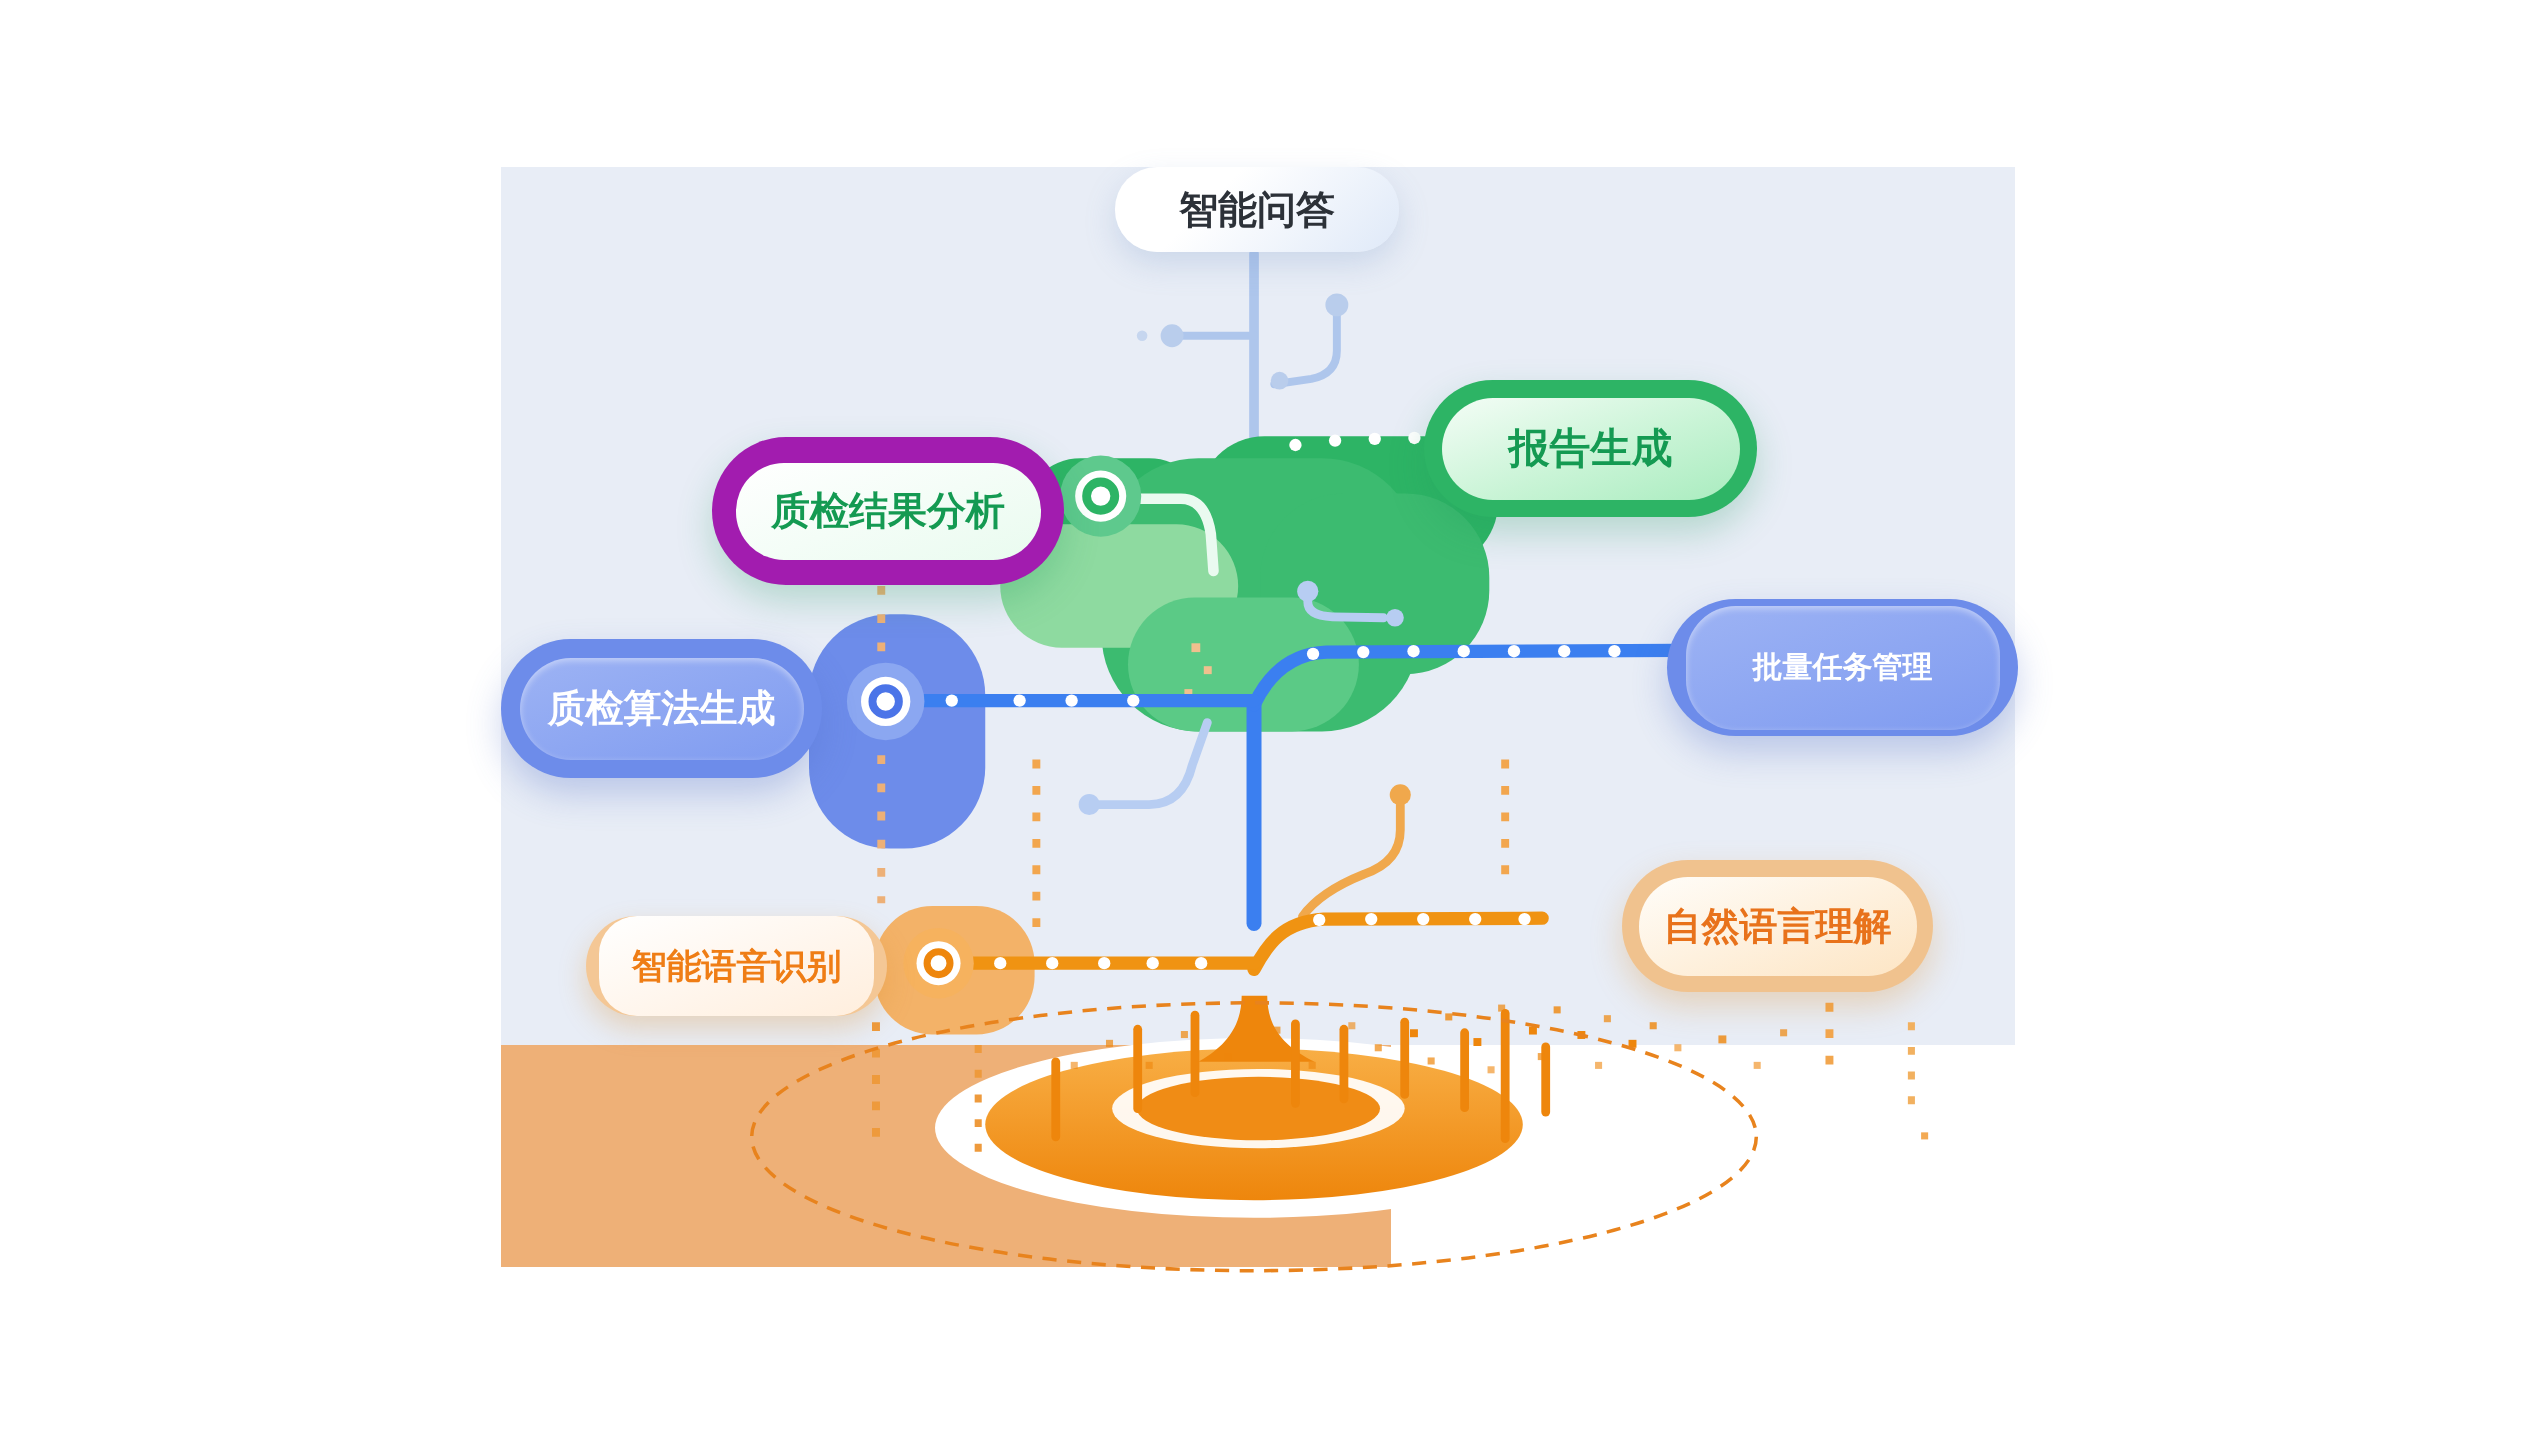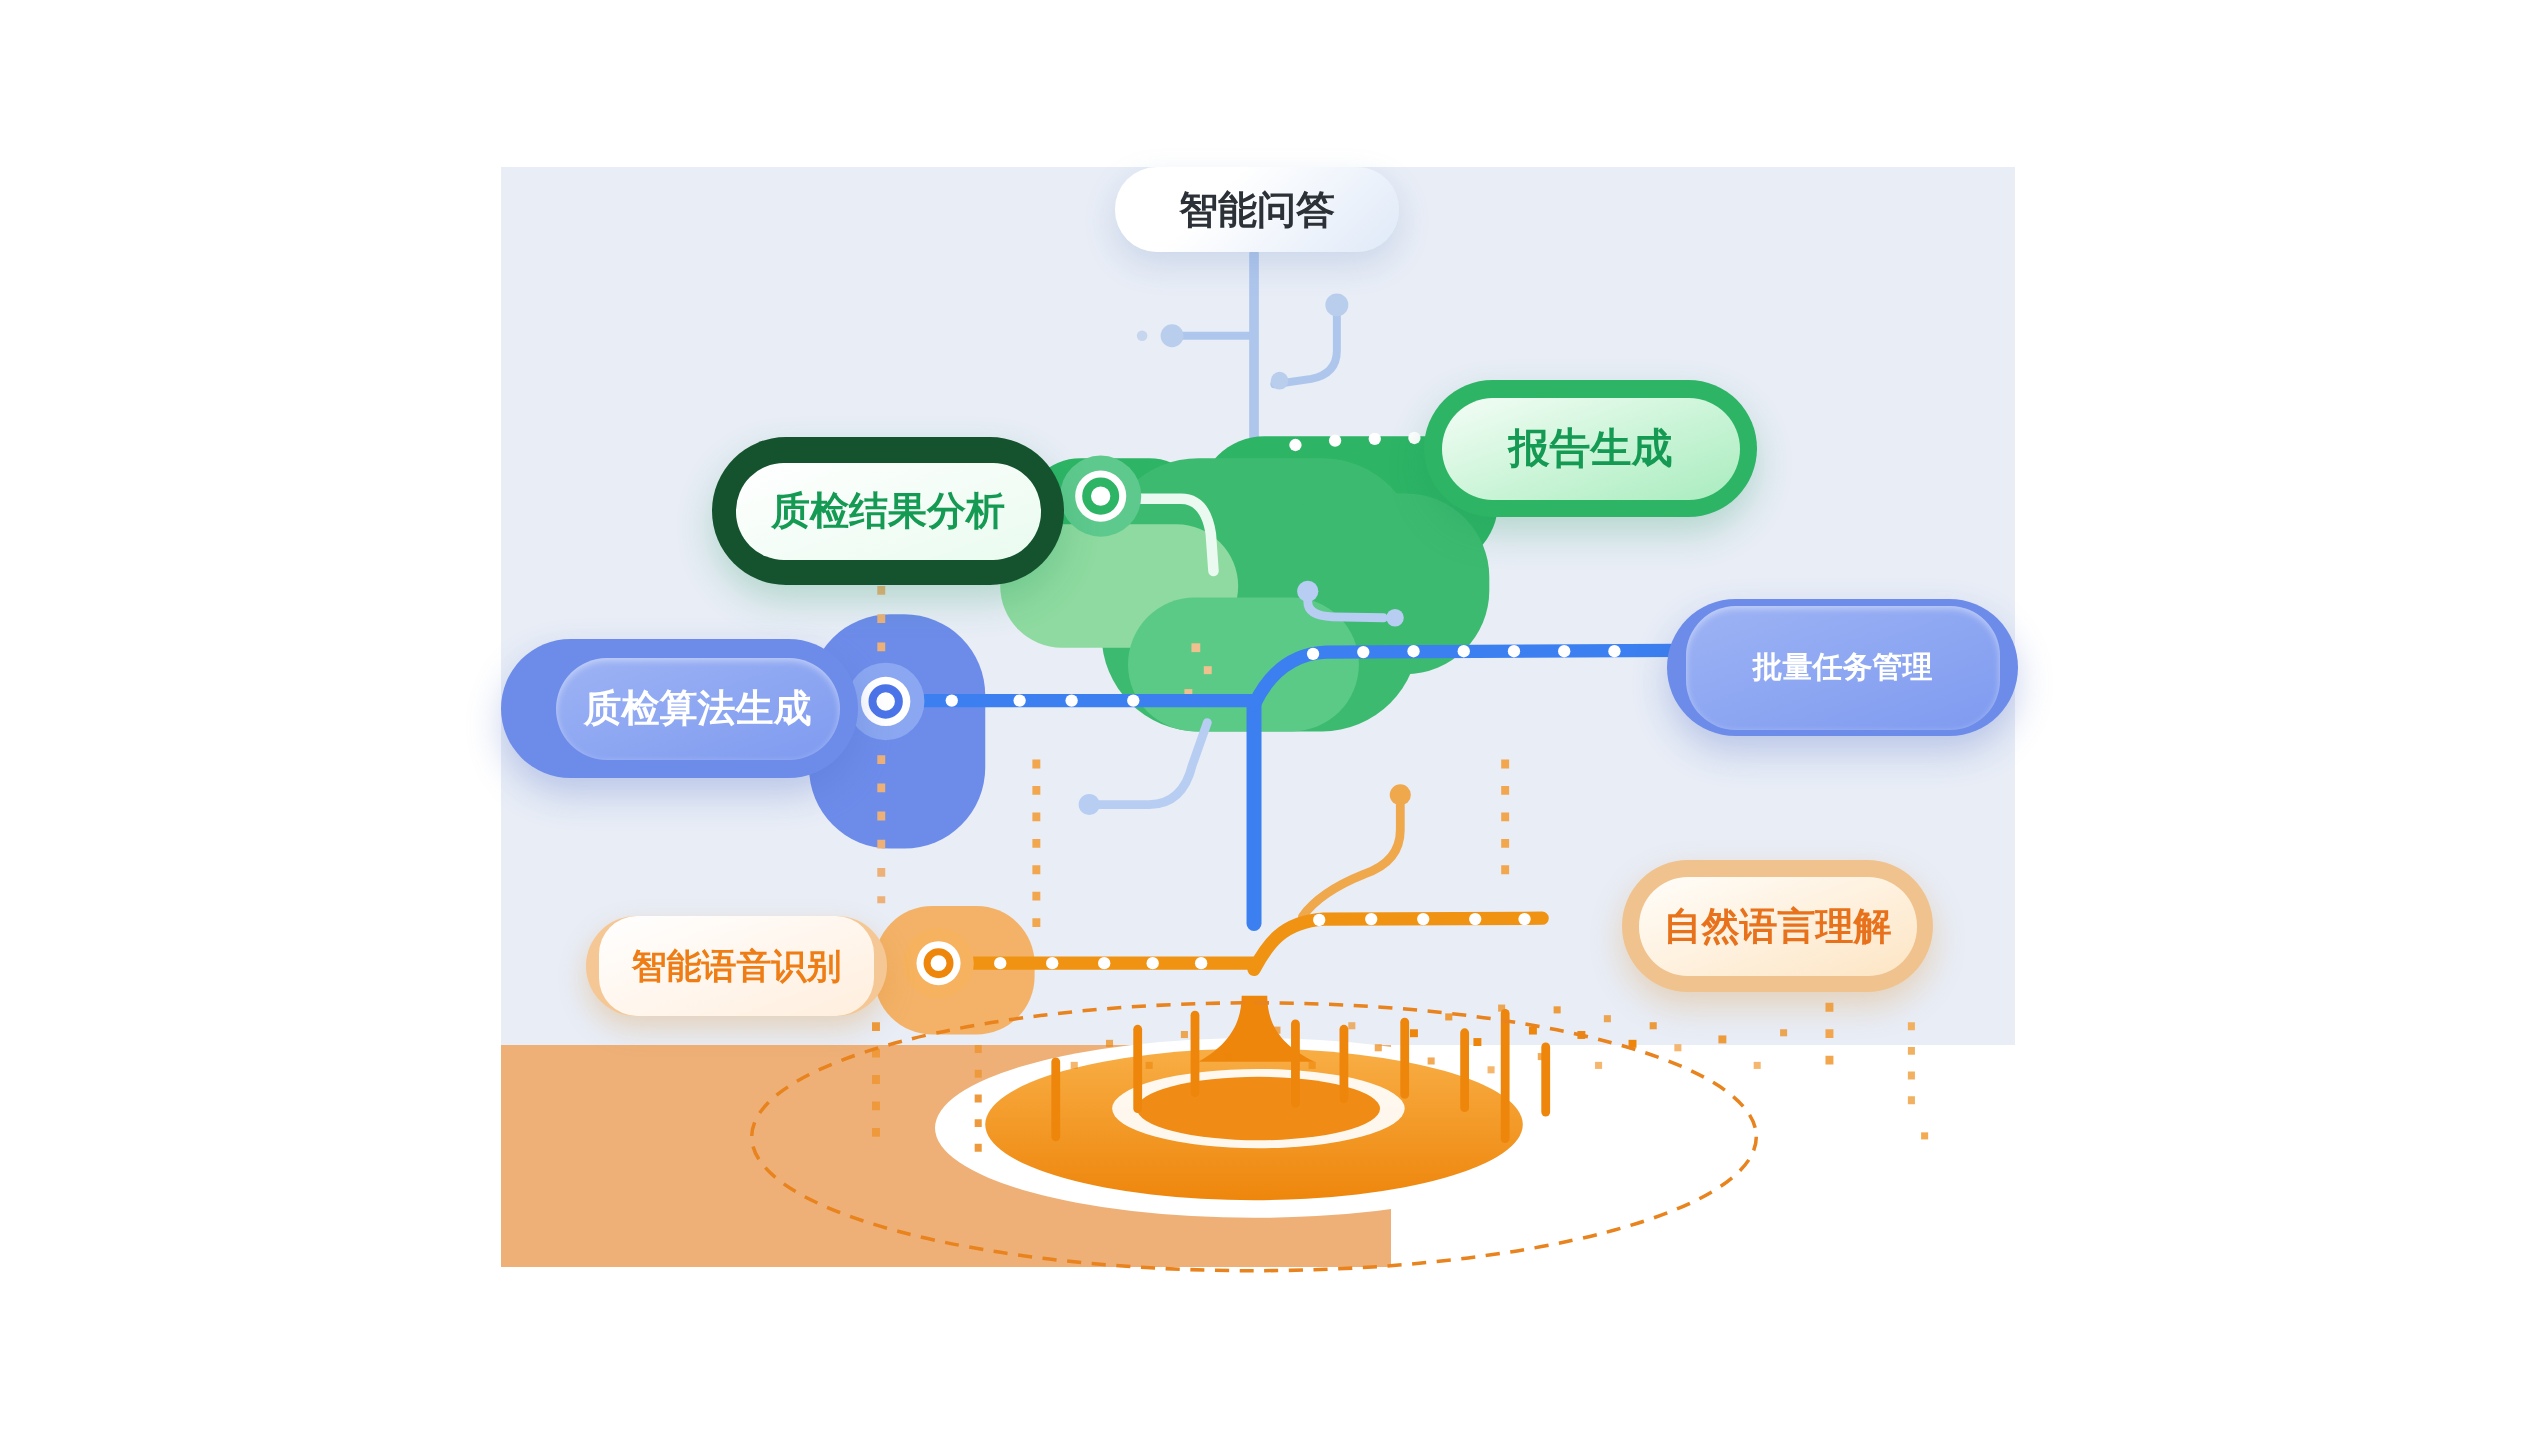--- a/index.html
+++ b/index.html
@@ -14,34 +14,34 @@
   .qa{left:1115px;top:167px;width:284px;height:85px;border-radius:42px;
       background:linear-gradient(135deg,#ffffff 35%,#dfe9f8 100%);
       box-shadow:0 12.3px 30px rgba(120,150,200,.25);
       color:#2c3138;font-size:39px;font-weight:bold;}
   
   .report{left:1424px;top:380px;width:333px;height:137px;border-radius:69px;background:#2db465;
       box-shadow:0 16px 35px rgba(30,150,90,.25);}
   .report .inner{width:298px;height:102px;border-radius:51px;
       background:linear-gradient(160deg,#f4fdf6 0%,#c9f4d6 55%,#a9ecbf 100%);
       color:#149a52;font-size:41px;}
-  .qcres{left:712px;top:437px;width:352px;height:148px;border-radius:74px;background:#14532d;
+  .qcres{left:712px;top:437px;width:352px;height:148px;border-radius:74px;background:#a21caf;
       box-shadow:0 16px 35px rgba(30,150,90,.25);}
   .qcres .inner{width:305px;height:97px;border-radius:48px;
       background:linear-gradient(160deg,#ffffff 0%,#e9fbef 100%);
       color:#149a52;font-size:39px;}
   
   .batch{left:1667px;top:599px;width:351px;height:137px;border-radius:69px;background:#6d8cea;
       box-shadow:0 16px 35px rgba(80,110,200,.30);}
   .batch .inner{width:314px;height:124px;border-radius:50px;
       background:linear-gradient(160deg,#9db3f4 0%,#7f9bf0 100%);
       box-shadow:inset 0 2.6px 7px rgba(255,255,255,.45);
       color:#ffffff;font-size:30px;}
   .qcalgo{left:501px;top:639px;width:321px;height:139px;border-radius:70px;background:#6d8cea;
-      box-shadow:0 16px 35px rgba(80,110,200,.30);padding-left:36px;}
+      box-shadow:0 16px 35px rgba(80,110,200,.30);}
   .qcalgo .inner{width:284px;height:102px;border-radius:51px;
       background:linear-gradient(160deg,#9db3f4 0%,#7f9bf0 100%);
       box-shadow:inset 0 2.6px 7px rgba(255,255,255,.45);
       color:#ffffff;font-size:38px;}
   
   .nlu{left:1622px;top:860px;width:311px;height:132px;border-radius:66px;background:#f0c28e;
       box-shadow:0 14px 32px rgba(220,140,40,.28);}
   .nlu .inner{width:278px;height:99px;border-radius:49px;
       background:linear-gradient(160deg,#fffdf9 0%,#fde5c4 100%);
       color:#e8721b;font-size:38px;}

